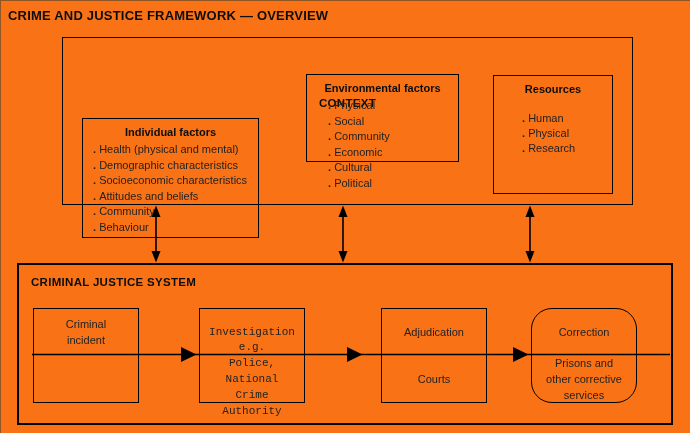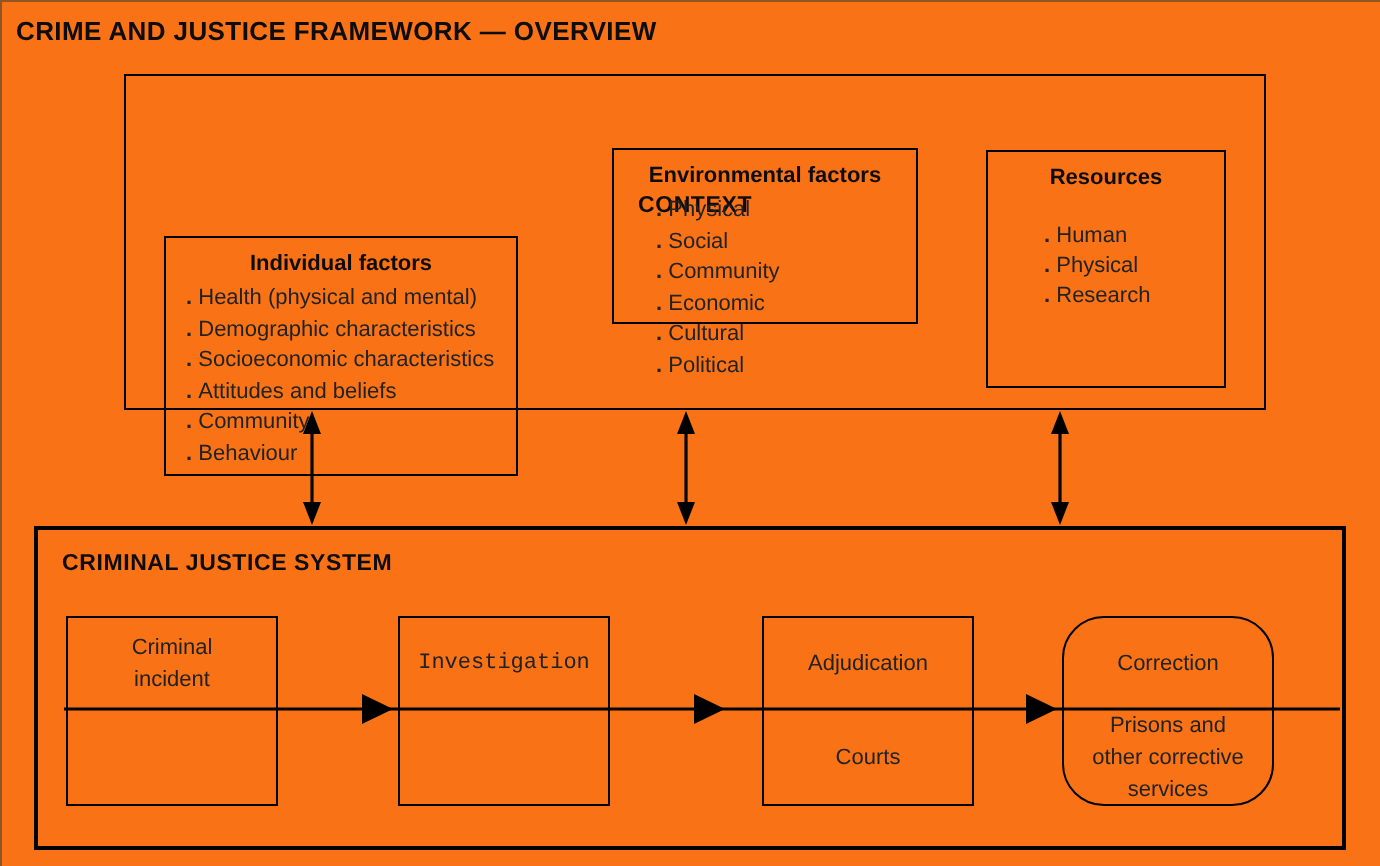--- a/index.html
+++ b/index.html
@@ -195,20 +195,21 @@
 
   <div class="cjs-box">
     <div class="cjs-title">CRIMINAL JUSTICE SYSTEM</div>
 
     <div class="stage-box s0">
       <div class="stage-top">Criminal incident</div>
     </div>
 
     <div class="stage-box s1">
       <div class="stage-top">Investigation</div>
+      <div class="stage-bottom">e.g. Police, National Crime Authority</div>
     </div>
 
     <div class="stage-box s2">
       <div class="stage-top">Adjudication</div>
       <div class="stage-bottom">Courts</div>
     </div>
 
     <div class="stage-box s3">
       <div class="stage-top">Correction</div>
       <div class="stage-bottom">Prisons and other corrective services</div>

